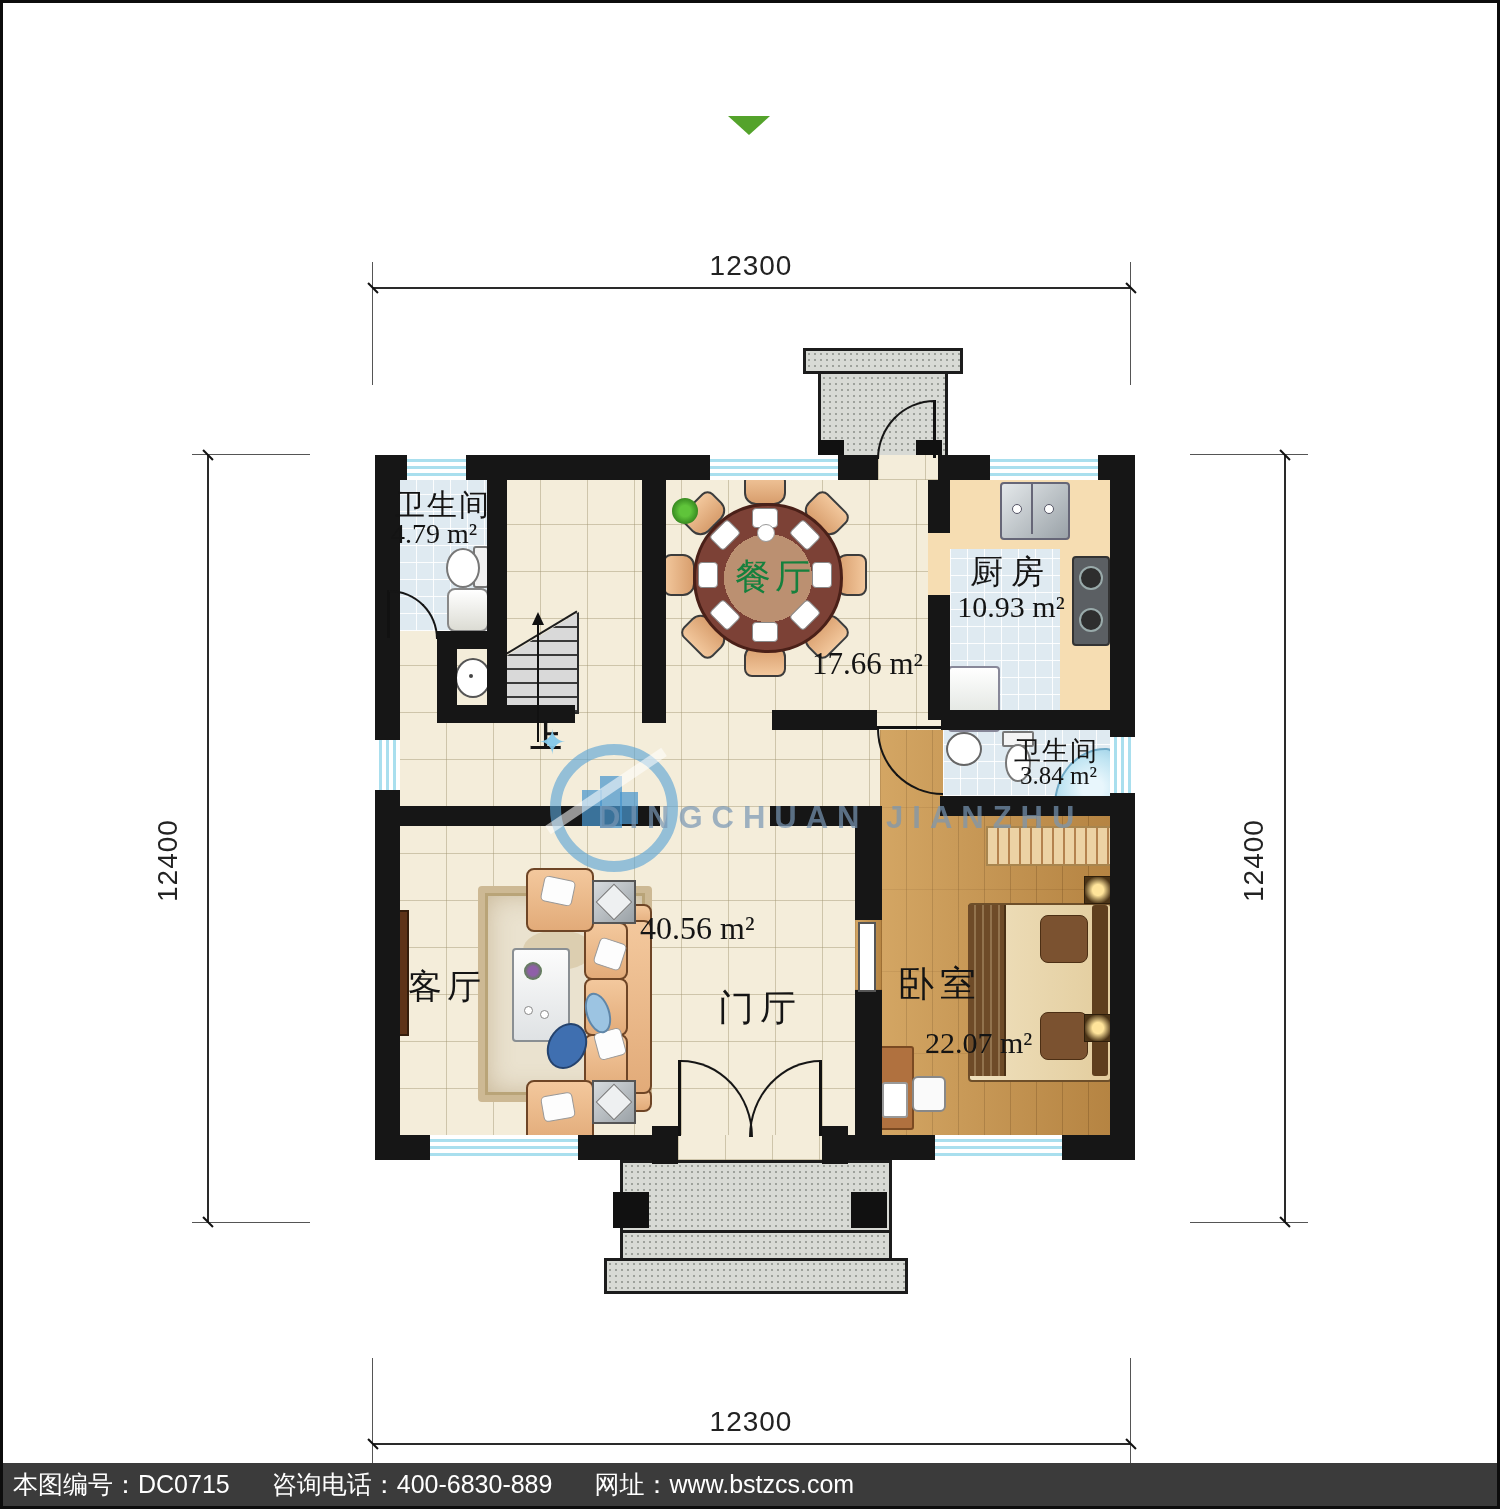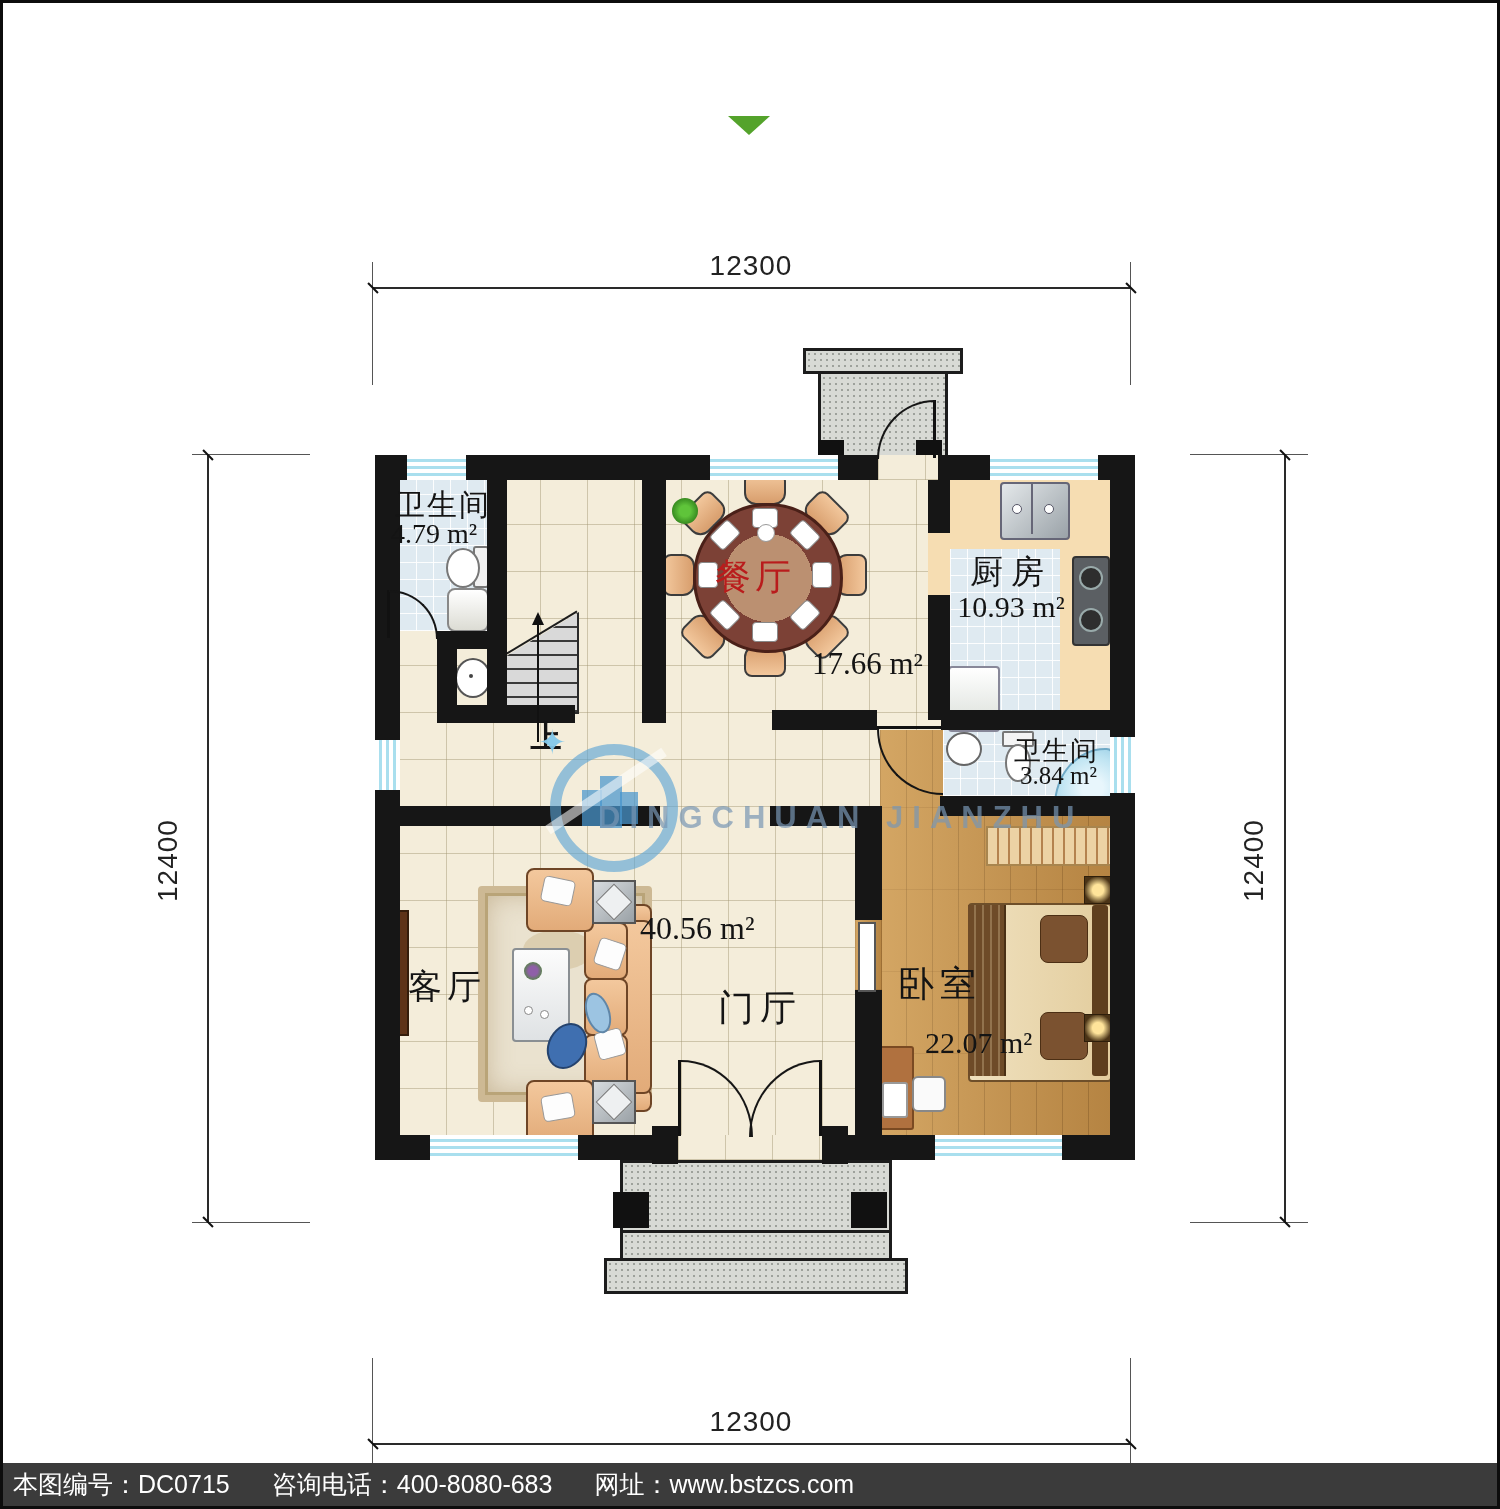--- a/index.html
+++ b/index.html
@@ -293,21 +293,21 @@
 
   <div class="abs leaf" style="left:877px;top:726px;width:64px;height:3px"></div>
   <div class="abs qarc" style="left:877px;top:729px;width:64px;height:64px;border-bottom-width:2px;border-left-width:2px;border-bottom-left-radius:100%"></div>
 
   <div class="abs wood thresh" style="left:855px;top:920px;width:27px;height:70px"></div>
   <div class="abs fix" style="left:858px;top:922px;width:14px;height:66px;background:#fff;border:2px solid #555;z-index:4"></div>
 
   <div class="abs label" style="left:395px;top:485px;width:92px;text-align:center;font-size:30px;letter-spacing:2px">卫生间</div>
   <div class="abs label" style="left:388px;top:518px;width:92px;text-align:center;font-size:28px">4.79 m²</div>
 
-  <div class="abs label" style="left:715px;top:553px;width:100px;text-align:left;font-size:36px;letter-spacing:4px;color:#b91c1c">餐厅</div>
+  <div class="abs label" style="left:715px;top:553px;width:100px;text-align:right;font-size:36px;letter-spacing:4px;color:#15803d">餐厅</div>
   <div class="abs label" style="left:812px;top:646px;font-size:31px">17.66 m²</div>
 
   <div class="abs label" style="left:958px;top:550px;width:106px;text-align:center;font-size:33px;letter-spacing:8px">厨房</div>
   <div class="abs label" style="left:946px;top:590px;width:130px;text-align:center;font-size:30px">10.93 m²</div>
 
   <div class="abs label" style="left:1014px;top:733px;font-size:27px;letter-spacing:1px">卫生间</div>
   <div class="abs label" style="left:1020px;top:762px;font-size:25px">3.84 m²</div>
 
   <div class="abs label" style="left:408px;top:964px;font-size:34px;letter-spacing:5px">客厅</div>
   <div class="abs label" style="left:640px;top:910px;font-size:32px">40.56 m²</div>
@@ -321,16 +321,16 @@
   <div class="abs wm wm-star" style="left:538px;top:722px">✦</div>
   <div class="abs wm wm-ring" style="left:550px;top:744px"></div>
   <div class="abs wm wm-bar" style="left:582px;top:790px;width:20px;height:36px"></div>
   <div class="abs wm wm-bar" style="left:600px;top:776px;width:22px;height:52px"></div>
   <div class="abs wm wm-bar" style="left:620px;top:792px;width:18px;height:32px"></div>
   <div class="abs wm" style="left:536px;top:786px;width:140px;height:10px;background:rgba(255,255,255,.55);transform:rotate(-34deg)"></div>
   <div class="abs wm wm-en" style="left:598px;top:800px">DINGCHUAN JIANZHU</div>
 
   <div class="abs footer">
     <span>本图编号：DC0715</span>
-    <span>咨询电话：400-8080-683</span>
+    <span>咨询电话：400-6830-889</span>
     <span>网址：www.bstzcs.com</span>
   </div>
 </div>
 
 </body></html>

